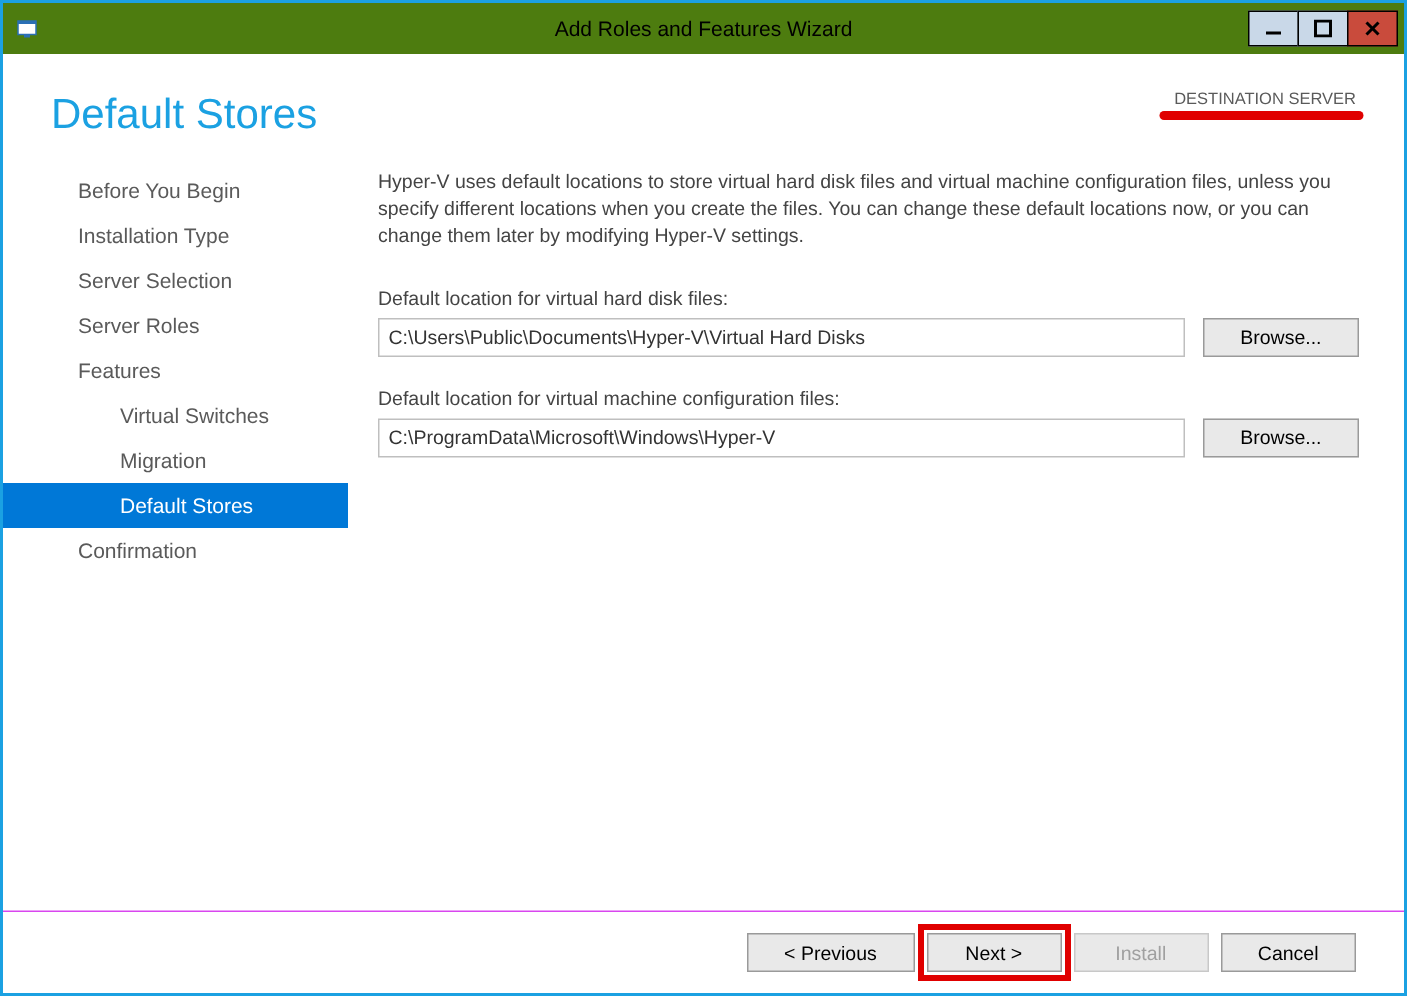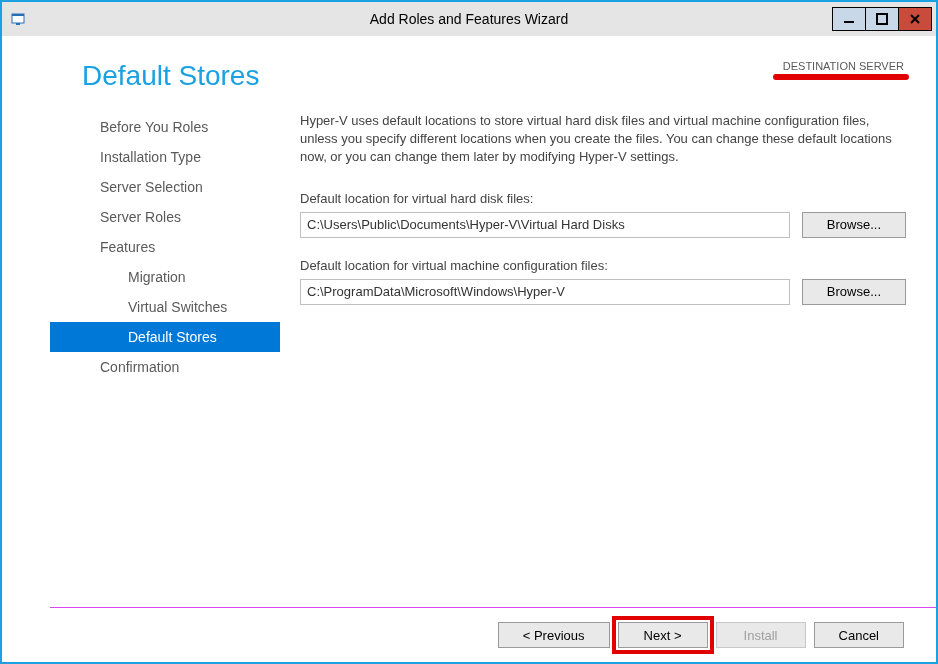--- a/index.html
+++ b/index.html
@@ -12,21 +12,21 @@
 }
 .window {
   border: 2px solid #1ba1e2;
   width: 938px;
   height: 664px;
   display: flex;
   flex-direction: column;
   background: #fff;
 }
 .titlebar {
-  background: #e5e5e5;
+  background: #4d7c0f;
   color: #000;
   height: 34px;
   display: flex;
   align-items: center;
   padding: 0 4px;
   position: relative;
 }
 .titlebar .app-icon {
   width: 16px;
   height: 16px;
@@ -61,21 +61,20 @@
   cursor: pointer;
   margin-left: -1px;
 }
 .win-btn.close { background: #c94b3c; color: #000; }
 .content {
   flex: 1;
   display: flex;
   flex-direction: column;
   padding: 0;
   position: relative;
-  margin-left: 48px;
 }
 .header-row {
   display: flex;
   align-items: flex-start;
   padding: 24px 32px 10px 32px;
 }
 .page-title {
   color: #1ba1e2;
   font-size: 28px;
   font-weight: 300;
@@ -207,27 +206,27 @@
       <div class="page-title">Default Stores</div>
       <div class="dest-server">
         <span>DESTINATION SERVER</span>
         <div class="dest-redline"></div>
       </div>
     </div>
 
     <div class="body-row">
 
       <div class="sidebar">
-        <div class="sidebar-item">Before You Roles</div>
+        <div class="sidebar-item">Before You Begin</div>
         <div class="sidebar-item">Installation Type</div>
         <div class="sidebar-item">Server Selection</div>
         <div class="sidebar-item">Server Roles</div>
         <div class="sidebar-item">Features</div>
+        <div class="sidebar-item child">Virtual Switches</div>
         <div class="sidebar-item child">Migration</div>
-        <div class="sidebar-item child">Virtual Switches</div>
         <div class="sidebar-item child selected">Default Stores</div>
         <div class="sidebar-item">Confirmation</div>
       </div>
 
       <div class="main-panel">
         <div class="description">Hyper-V uses default locations to store virtual hard disk files and virtual machine configuration files, unless you specify different locations when you create the files. You can change these default locations now, or you can change them later by modifying Hyper-V settings.</div>
 
         <div class="field-label">Default location for virtual hard disk files:</div>
         <div class="field-row">
           <input class="path-input" type="text" value="C:\Users\Public\Documents\Hyper-V\Virtual Hard Disks" style="">

